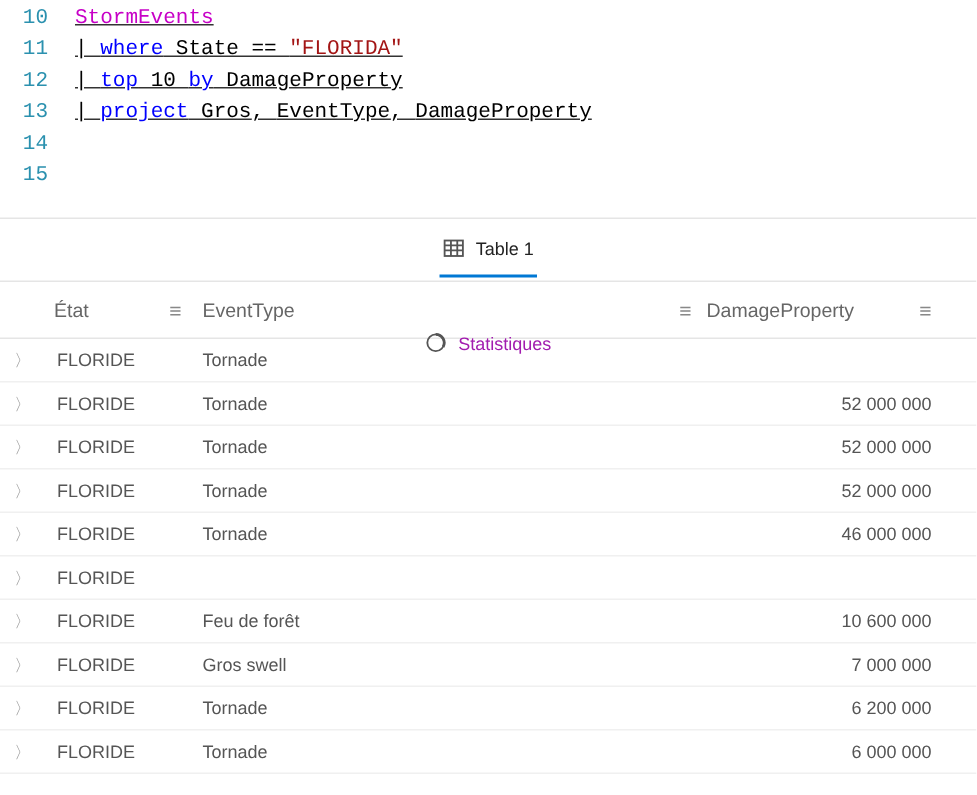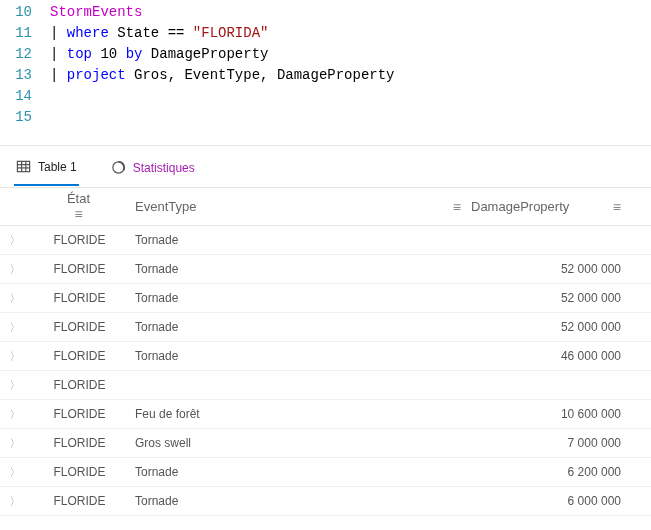--- a/index.html
+++ b/index.html
@@ -20,33 +20,34 @@
     padding: 2px 0 17px 0;
     border-bottom: 1px solid #e5e5e5;
   }
   .code-line { display: flex; white-space: pre; }
   .gutter {
     width: 50px;
     text-align: right;
     padding-right: 18px;
     color: #2b91af;
   }
-  .code { flex: 1; }
+  .code { flex: 1; text-decoration: underline; }
   .tk-op   { color: #0000ff; }
   .tk-id   { color: #000; }
   .tk-str  { color: #a31515; }
   .tk-table{ color: #c700c7; }
 
   .tabs {
     display: flex;
     align-items: center;
     gap: 30px;
     padding: 6px 14px 0 14px;
     border-bottom: 1px solid #e5e5e5;
     height: 42px;
+    flex-direction: column;
   }
   .tab {
     display: flex;
     align-items: center;
     gap: 7px;
     padding: 6px 2px 10px 2px;
     color: #a21caf;
     font-size: 12px;
     cursor: pointer;
   }
@@ -57,21 +58,21 @@
   .grid { width: 100%; }
   .grid-header {
     display: flex;
     align-items: center;
     border-bottom: 1px solid #e5e5e5;
     height: 38px;
     color: #666;
     font-size: 13px;
   }
   .exp-col { width: 30px; display:flex; align-items:center; justify-content:center; color:#888; }
-  .col-state { width: 105px; display:flex; align-items:center; justify-content:space-between; padding-right:14px; padding-left:6px;flex-direction:column;}
+  .col-state { width: 105px; display:flex; align-items:center; justify-content:space-between; padding-right:14px; padding-left:6px;}
   .col-event { flex: 1; display:flex; align-items:center; justify-content:space-between; padding-right:10px;}
   .col-damage{ width: 180px; display:flex; align-items:center; justify-content:space-between; padding-right:30px; }
   .menu-glyph { color:#888; font-size:14px; }
 
   .grid-body .row {
     display: flex;
     align-items: center;
     border-bottom: 1px solid #f0f0f0;
     height: 29px;
     color: #555;

